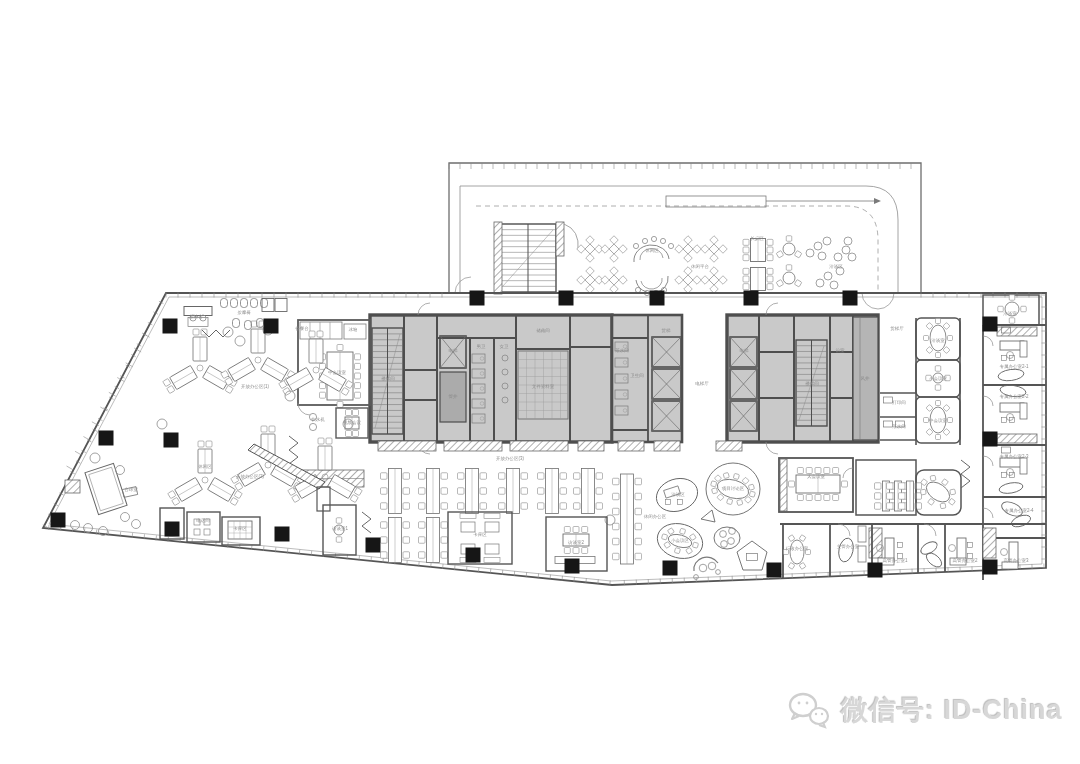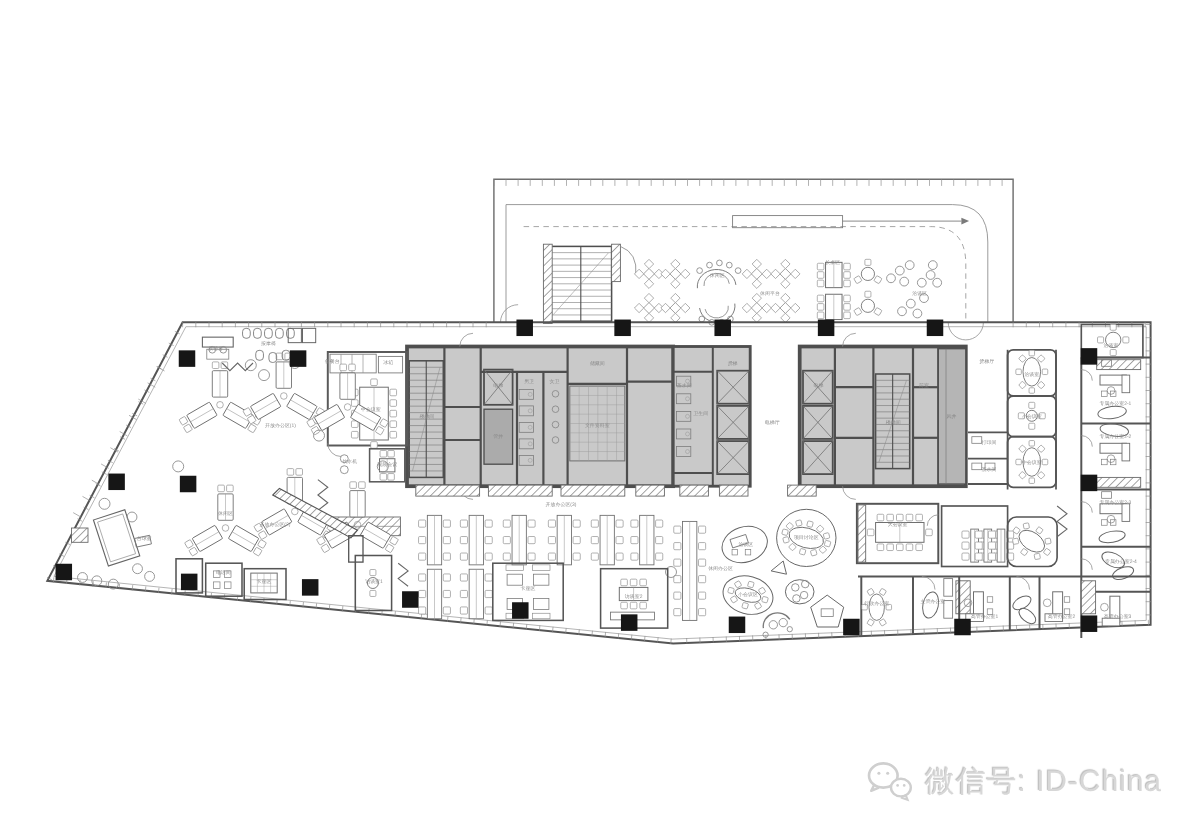--- a/index.html
+++ b/index.html
@@ -1,20 +1,20 @@
 <!DOCTYPE html>
 <html><head>
 <meta charset="utf-8">
 <style>
   html,body{margin:0;padding:0;background:#fff;}
   .canvas{position:relative;width:1080px;height:764px;background:#fff;overflow:hidden;
           font-family:"Liberation Sans", sans-serif;}
   #plan-svg{position:absolute;left:0;top:0;}
   .wm{position:absolute;left:786px;top:690px;display:flex;align-items:center;gap:9px;}
-  .wm-text{font-size:27px;letter-spacing:1px;color:#d7d7d7;font-weight:400;
+  .wm-text{font-size:27px;letter-spacing:1px;color:#d7d7d7;font-weight:700;
            text-shadow:1px 1px 0 #ffffff,-1px -1px 1px #bdbdbd;}
 </style>
 </head>
 <body>
 
 <div class="canvas">
   <svg id="plan-svg" width="1080" height="764" viewBox="0 0 1080 764">
     <defs>
       <pattern id="ht" width="5" height="5" patternUnits="userSpaceOnUse" patternTransform="rotate(45)">
         <rect width="5" height="5" fill="#ffffff"></rect>

